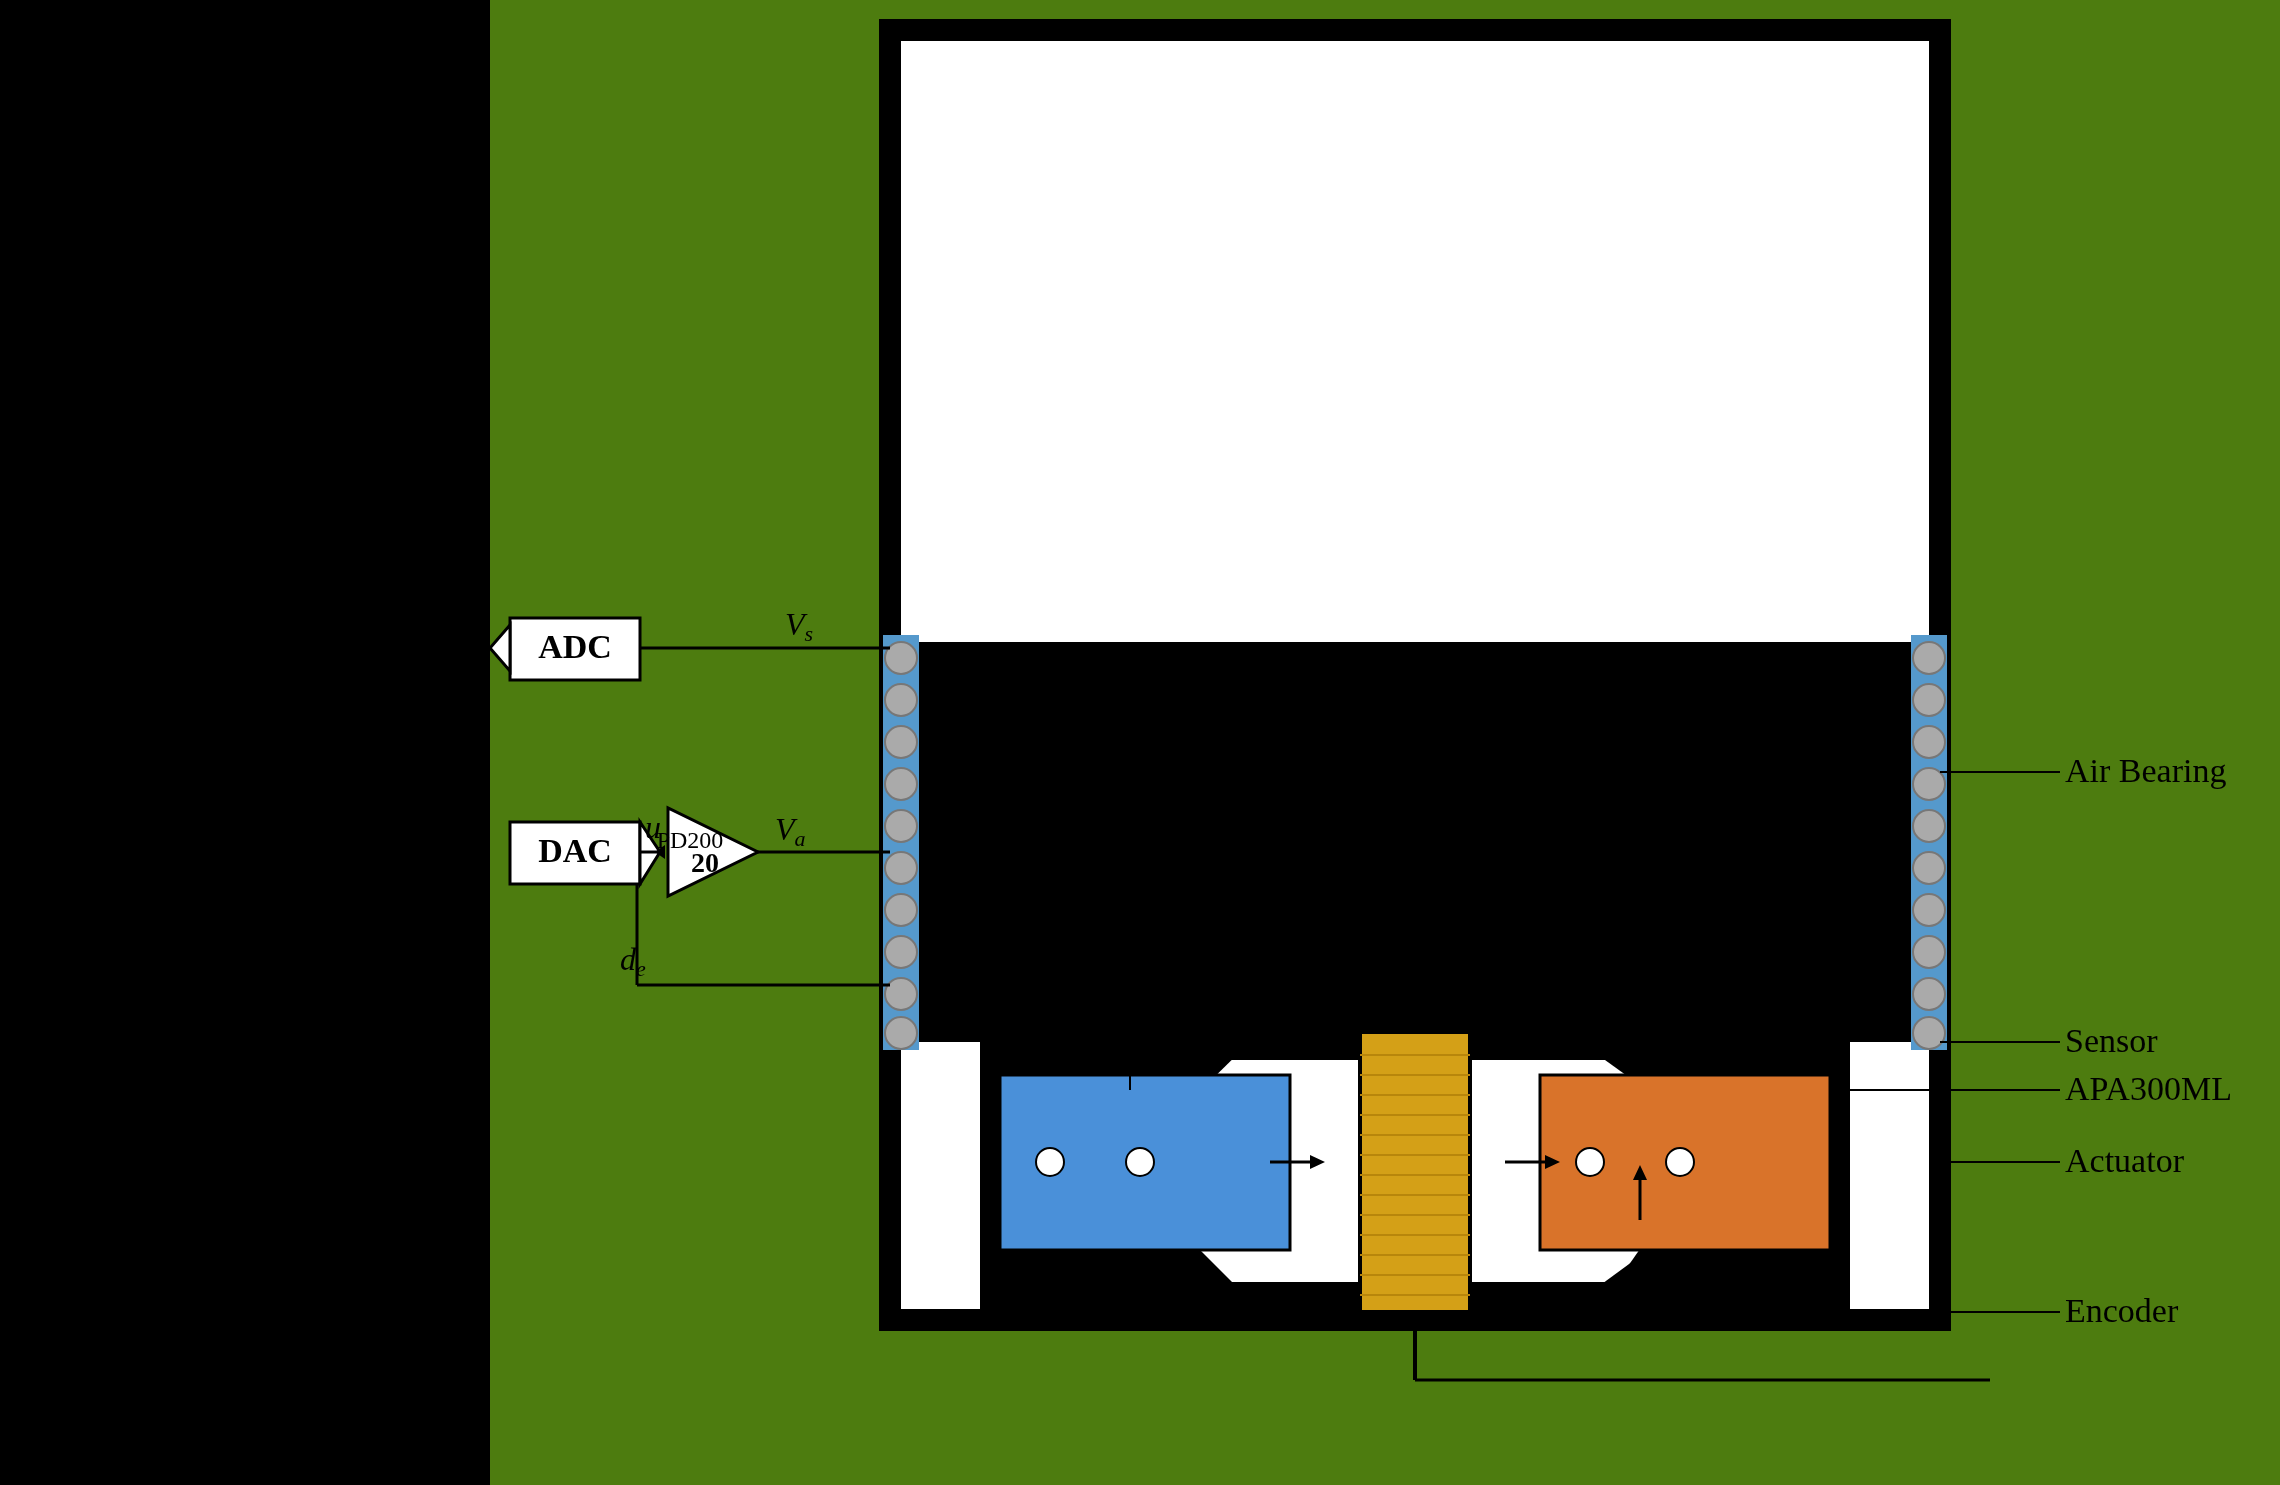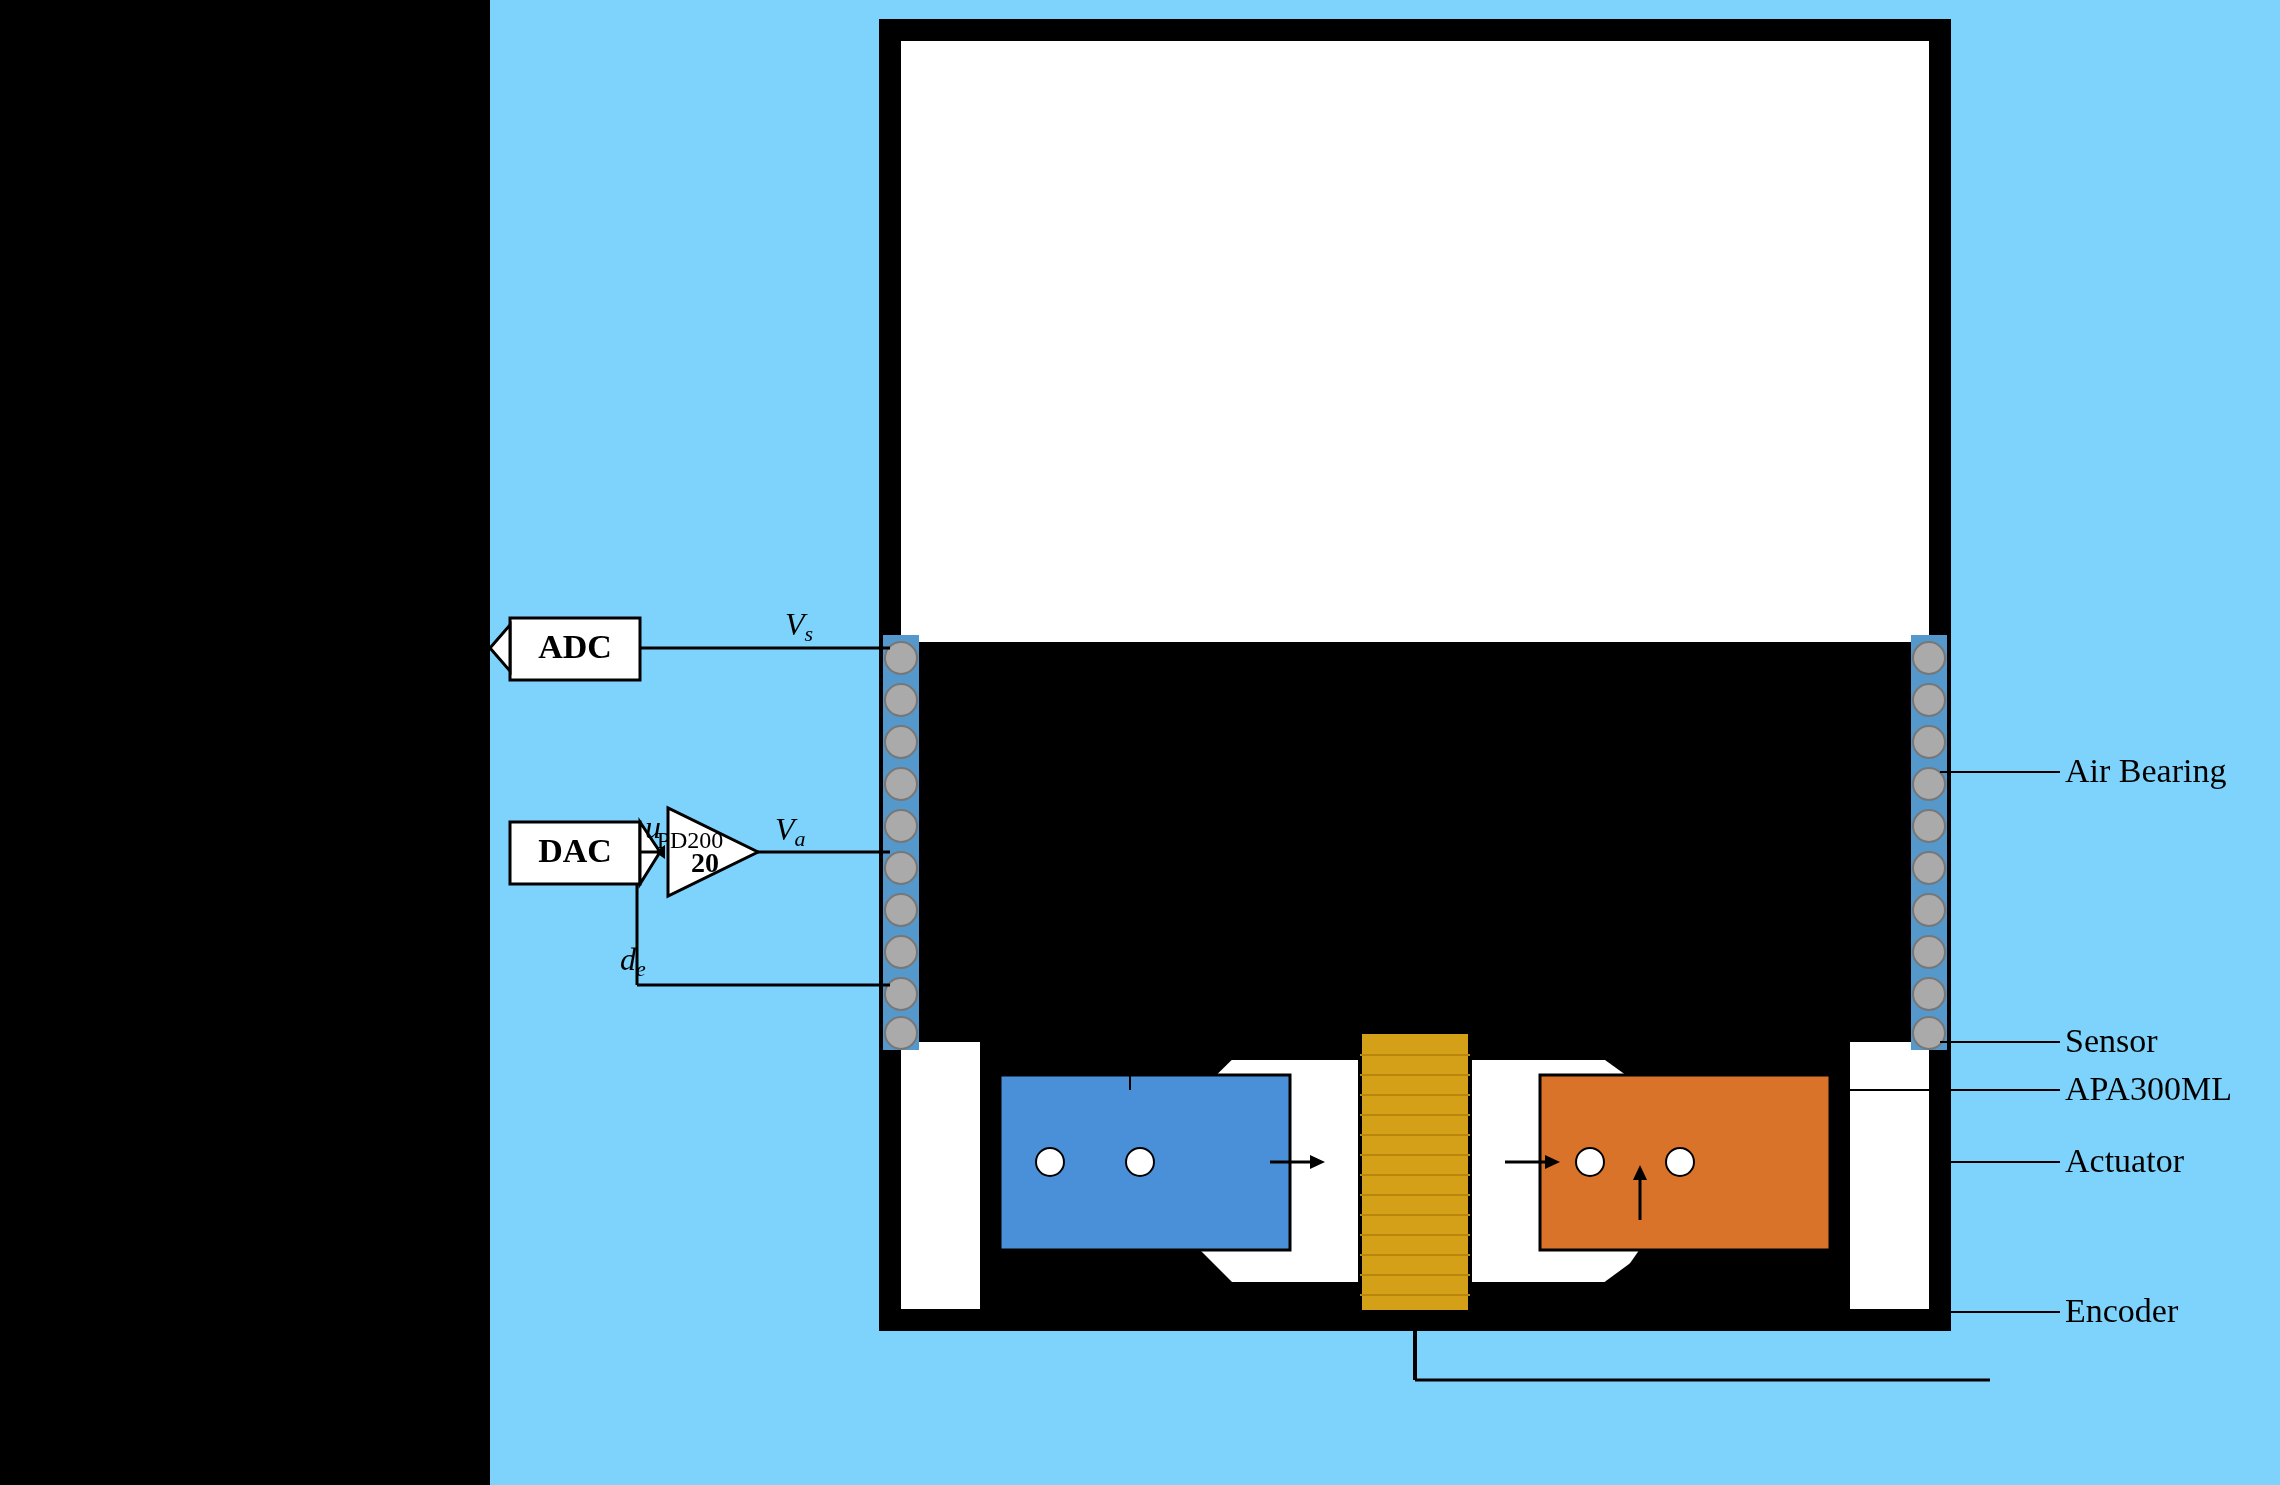--- a/index.html
+++ b/index.html
@@ -20,21 +20,21 @@
       height: 1485px;
       background: #000;
     }
 
     
     .diagram-area {
       position: absolute;
       left: 490px; top: 0;
       width: 1790px;
       height: 1485px;
-      background: #7dd3fc;
+      background: #4d7c0f;
     }
 
     svg.main-diagram {
       position: absolute;
       left: 0;
       top: 0;
       width: 1790px;
       height: 1485px;
     }
   </style>

